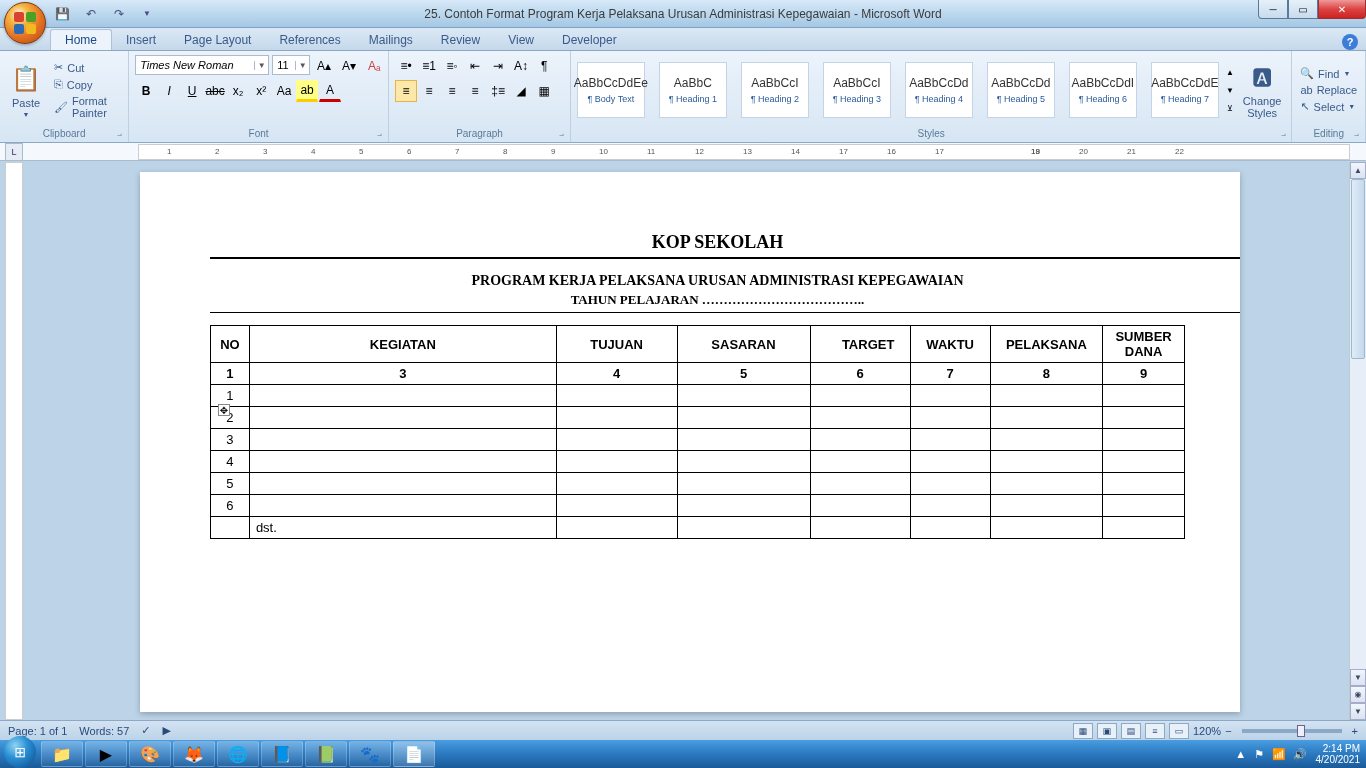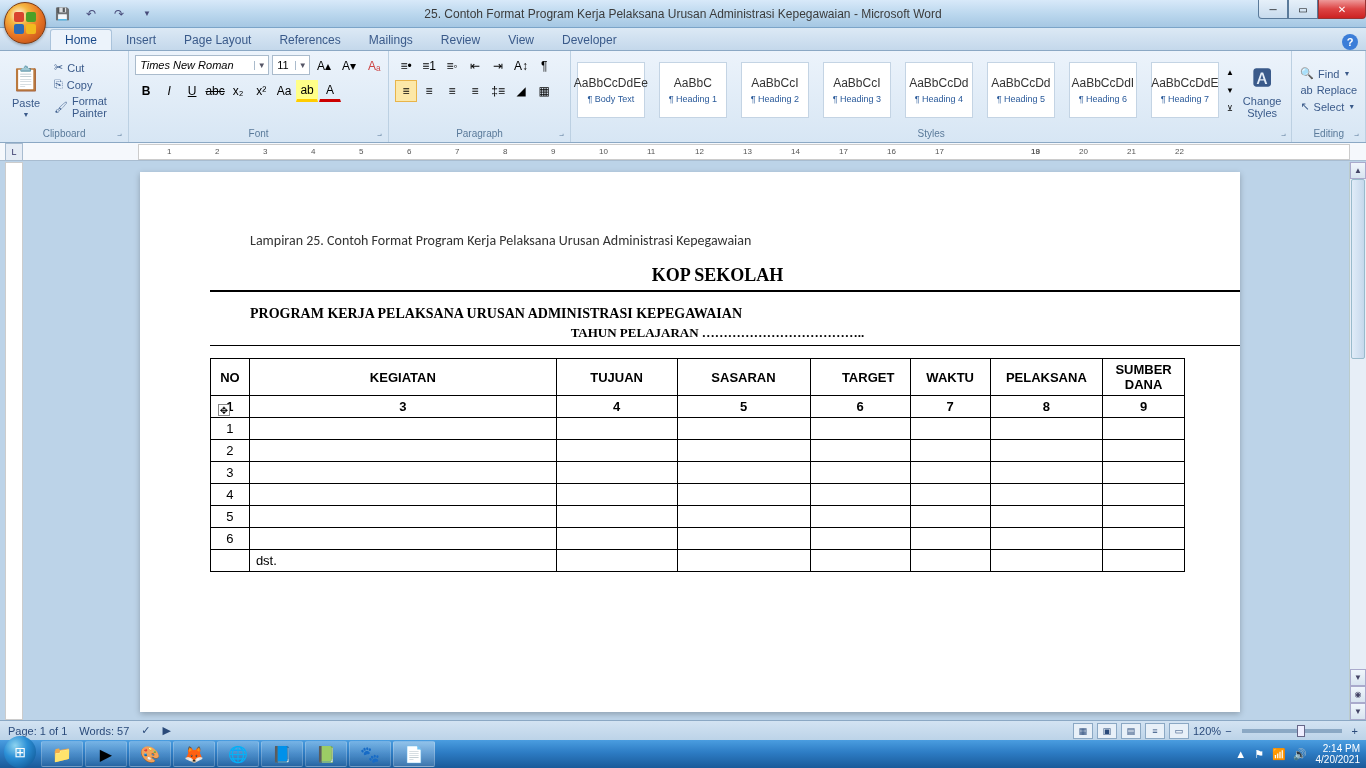--- a/index.html
+++ b/index.html
@@ -43,21 +43,21 @@
 .ruler-corner{width:18px;height:18px;background:#e5ecf5;border:1px solid #a8bcd0;display:flex;align-items:center;justify-content:center;font-size:9px;color:#336;position:absolute;left:5px;}
 .ruler-scale{flex:1;height:16px;background:#fff;margin:0 16px 0 110px;position:relative;font-size:8px;color:#555;border:1px solid #ccc;overflow:hidden;}
 .ruler-tick{position:absolute;top:2px;}
 .doc-area{position:absolute;top:162px;left:0;right:0;bottom:48px;background:#bcd3e8;overflow:hidden;}
 .ruler-v{position:absolute;left:5px;top:0;bottom:0;width:18px;background:#fff;border:1px solid #ccc;}
 .page{position:absolute;left:140px;top:10px;width:1100px;height:540px;background:#fff;box-shadow:0 2px 6px rgba(0,0,0,.25);padding:60px 55px 20px 110px;}
 .doc-text{font-family:Calibri,sans-serif;font-size:14px;color:#333;margin-bottom:16px;}
 .doc-h1{text-align:center;font-weight:bold;font-family:'Times New Roman',serif;font-size:18px;margin-bottom:4px;}
 .hr-thick{border:none;border-top:2.5px solid #000;margin-bottom:14px;margin-left:-40px;margin-right:-55px;}
 .hr-thin{border:none;border-top:1.5px solid #000;margin-bottom:12px;margin-left:-40px;margin-right:-55px;}
-.doc-h2{font-weight:bold;font-family:'Times New Roman',serif;font-size:14px;margin-bottom:3px;}
+.doc-h2{text-align:center;font-weight:bold;font-family:'Times New Roman',serif;font-size:14px;margin-bottom:3px;}
 .doc-h3{text-align:center;font-weight:bold;font-family:'Times New Roman',serif;font-size:13px;margin-bottom:4px;}
 .tbl{width:100%;border-collapse:collapse;font-family:'Times New Roman',serif;font-size:13px;margin-left:-40px;width:calc(100% + 40px);}
 .tbl th,.tbl td{border:1.5px solid #000;padding:3px 6px;text-align:center;}
 .tbl th{font-weight:bold;}
 .tbl td.left{text-align:left;}
 .statusbar{position:absolute;bottom:28px;left:0;right:0;height:20px;background:linear-gradient(#d3e3f2,#bcd3e8);border-top:1px solid #8ba8c4;display:flex;align-items:center;font-size:11px;color:#2a4a7a;padding:0 8px;gap:12px;}
 .status-right{margin-left:auto;display:flex;align-items:center;gap:4px;}
 .view-btn{width:20px;height:16px;border:1px solid #8ba8c4;background:#e8f0f8;display:flex;align-items:center;justify-content:center;font-size:9px;}
 .zoom-slider{width:100px;height:4px;background:#8ba8c4;position:relative;margin:0 6px;}
 .zoom-thumb{position:absolute;left:55%;top:-4px;width:8px;height:12px;background:#eef;border:1px solid #668;}
@@ -283,21 +283,20 @@
       <div class="ruler-tick" style="left: 892px;">19</div>
       <div class="ruler-tick" style="left: 940px;">20</div>
       <div class="ruler-tick" style="left: 988px;">21</div>
       <div class="ruler-tick" style="left: 1036px;">22</div>
     </div>
 </div>
 
 <div class="doc-area">
   <div class="ruler-v"></div>
   <div class="page">
-    <div class="doc-text">Lampiran 25. Contoh Format Program Kerja Pelaksana Urusan Administrasi Kepegawaian</div>
     <div class="doc-h1">KOP SEKOLAH</div>
     <hr class="hr-thick">
     <div class="doc-h2">PROGRAM KERJA PELAKSANA URUSAN ADMINISTRASI KEPEGAWAIAN</div>
     <div class="doc-h3">TAHUN  PELAJARAN  ………………………………..</div>
     <hr class="hr-thin">
     <div class="table-anchor">✥</div>
     <table class="tbl">
       <thead>
           <tr id="thead-row">
             <th style="width: 38px;">NO</th>

